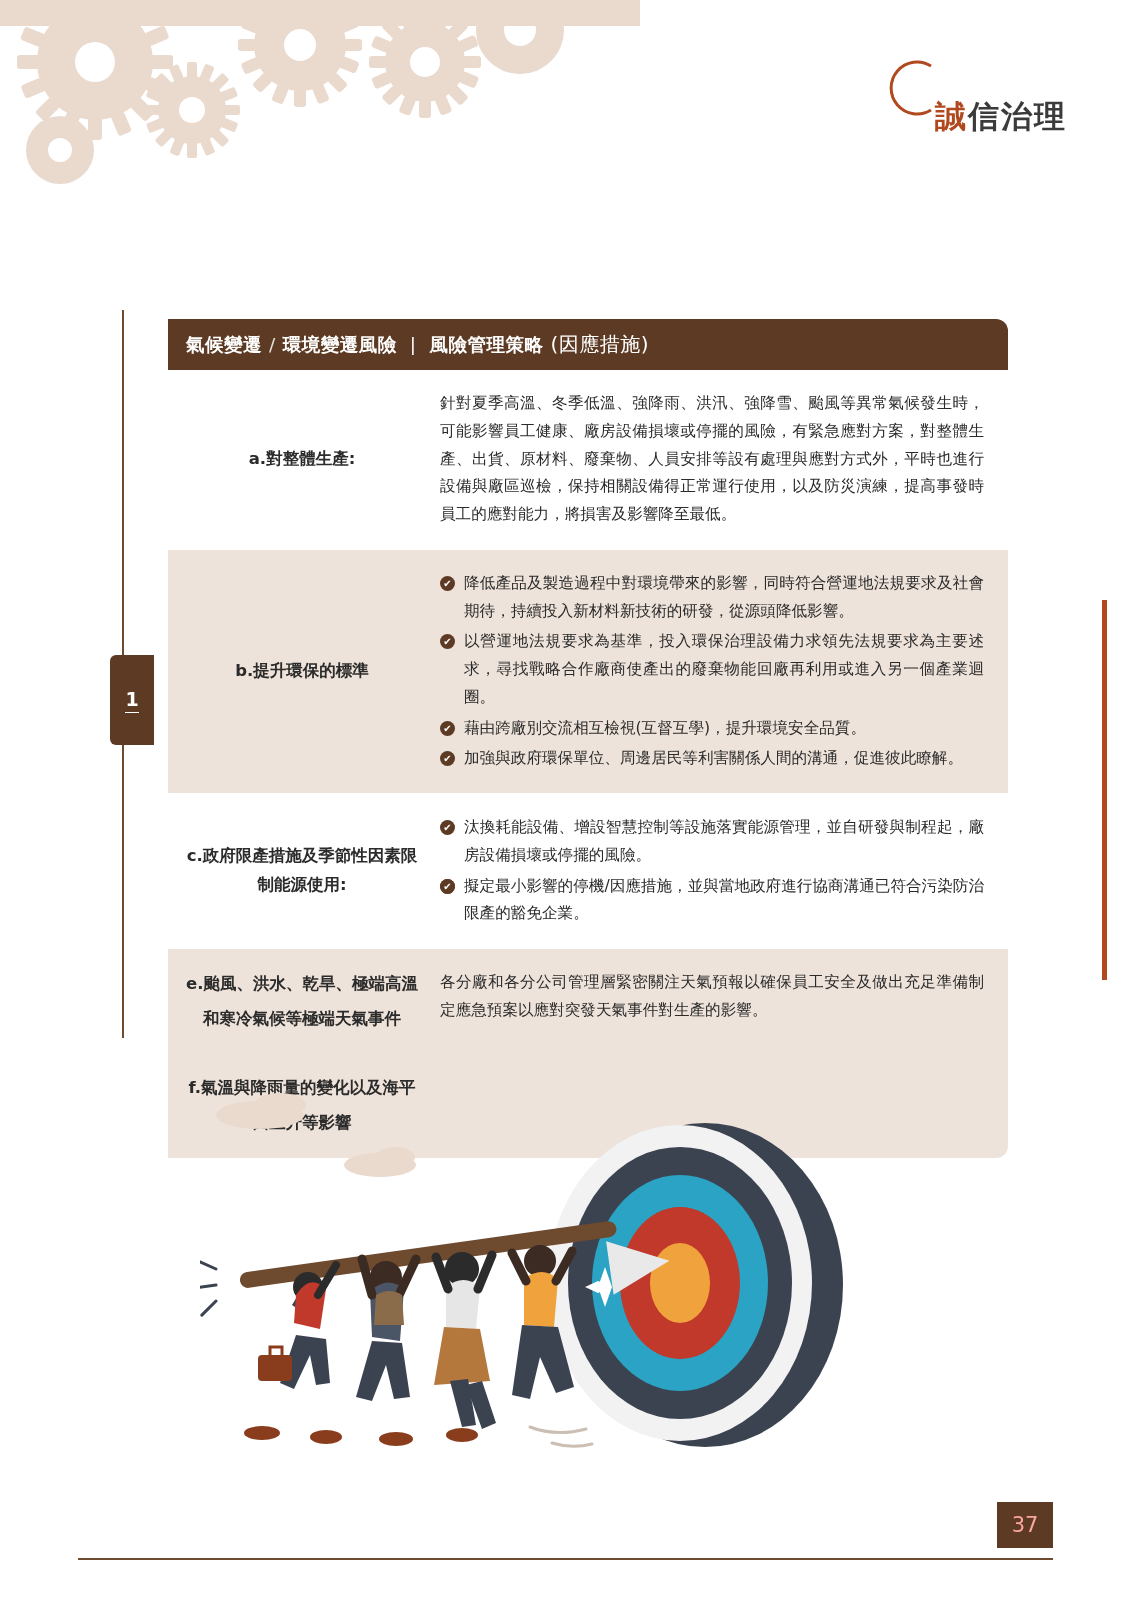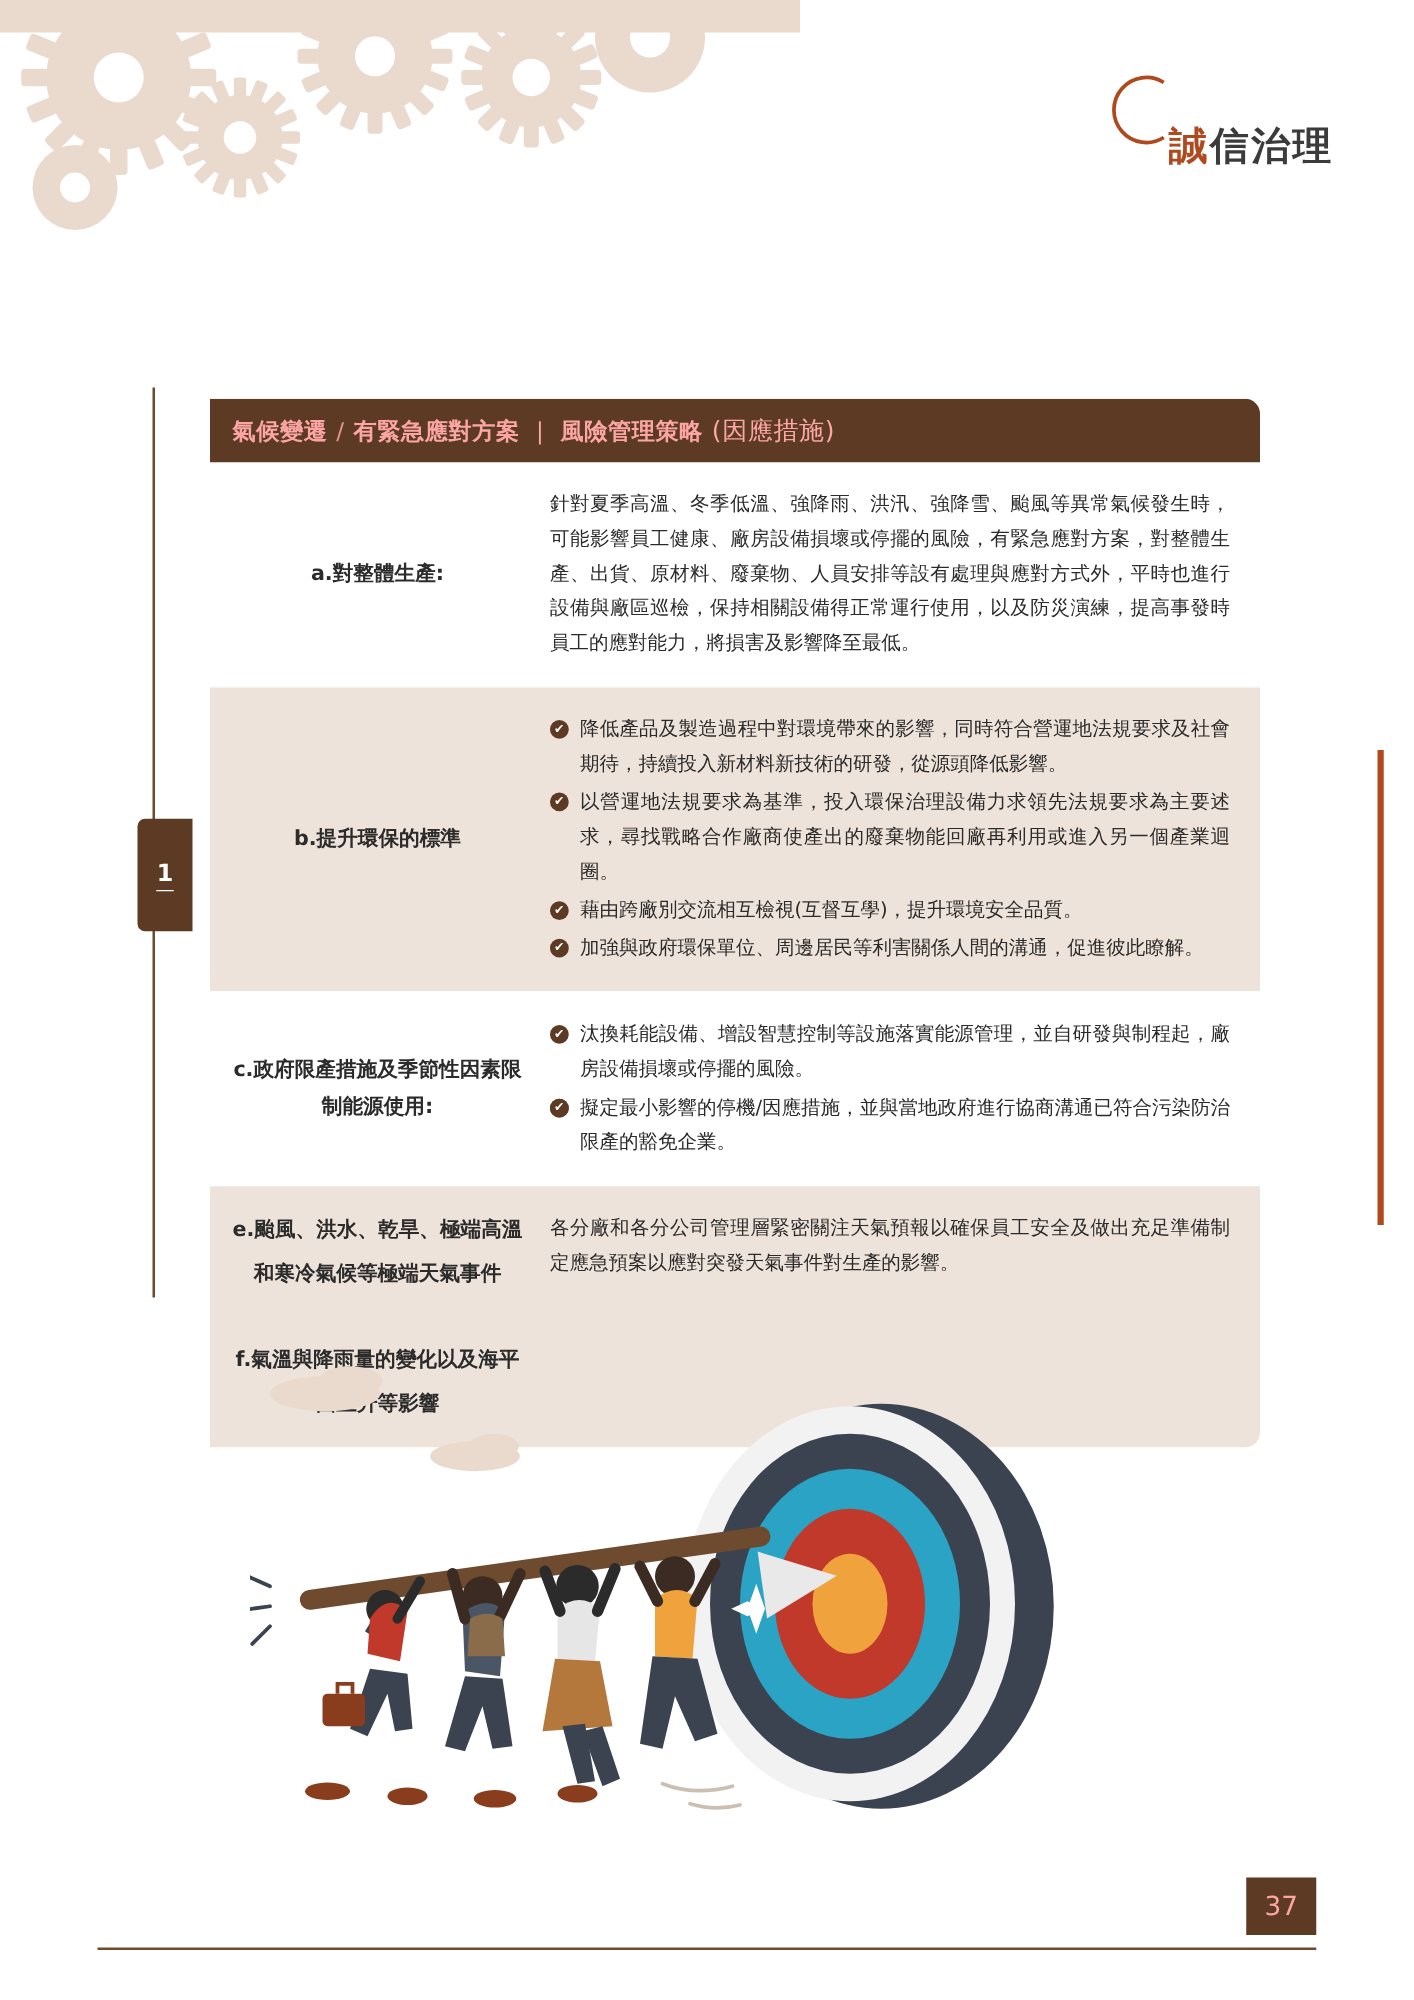--- a/index.html
+++ b/index.html
@@ -95,21 +95,21 @@
   .table {
     position: absolute;
     left: 168px;
     top: 319px;
     width: 840px;
     border-radius: 0 12px 12px 0;
     overflow: hidden;
   }
   .thead {
     background: #5d3a23;
-    color: #fca5a5;
+    color: #ffffff;
     padding: 12px 18px;
     font-size: 18.5px;
     font-weight: bold;
     display: flex;
     align-items: baseline;
     gap: 7px;
     letter-spacing: .5px;
   }
   .thead .sep { font-weight: normal; opacity: .85; }
   .thead .pipe { padding: 0 6px; font-weight: normal; }
@@ -322,21 +322,21 @@
   <div class="side-tab">
     <span>1</span>
   </div>
   <div class="right-accent"></div>
 
   <div class="table">
 
     <div class="thead">
       <span>氣候變遷</span>
       <span class="sep">/</span>
-      <span>有緊急應對方案</span>
+      <span>環境變遷風險</span>
       <span class="pipe">|</span>
       <span>風險管理策略</span>
       <span class="sub">(因應措施)</span>
     </div>
 
     <div class="row odd">
       <div class="cell-label">a.對整體生產:</div>
       <div class="cell-body">
         <p>針對夏季高溫、冬季低溫、強降雨、洪汛、強降雪、颱風等異常氣候發生時，可能影響員工健康、廠房設備損壞或停擺的風險，有緊急應對方案，對整體生產、出貨、原材料、廢棄物、人員安排等設有處理與應對方式外，平時也進行設備與廠區巡檢，保持相關設備得正常運行使用，以及防災演練，提高事發時員工的應對能力，將損害及影響降至最低。</p>
       </div>

